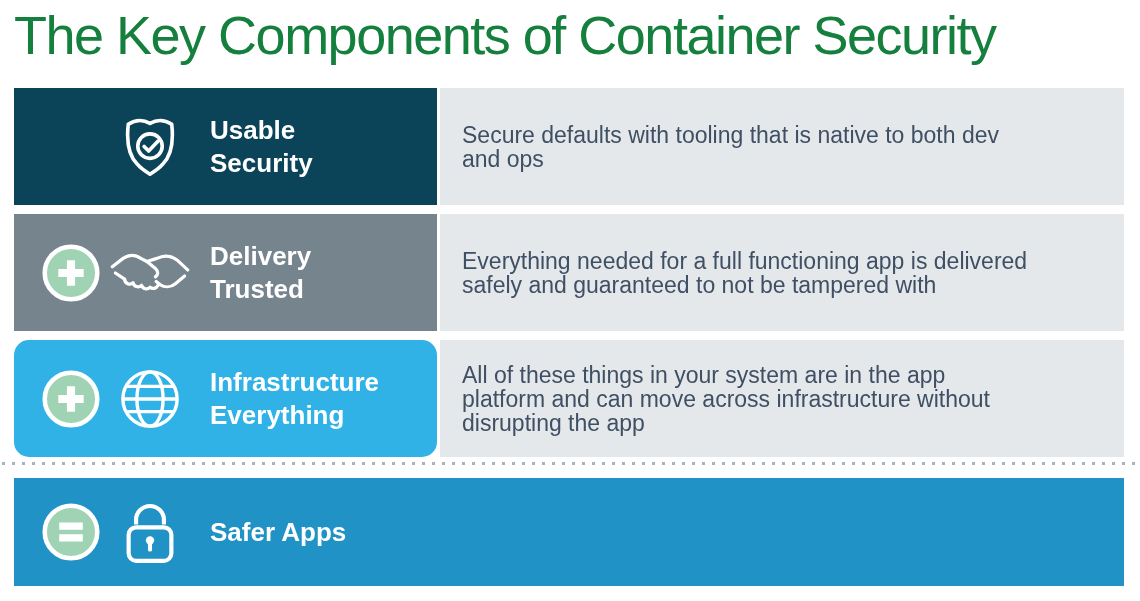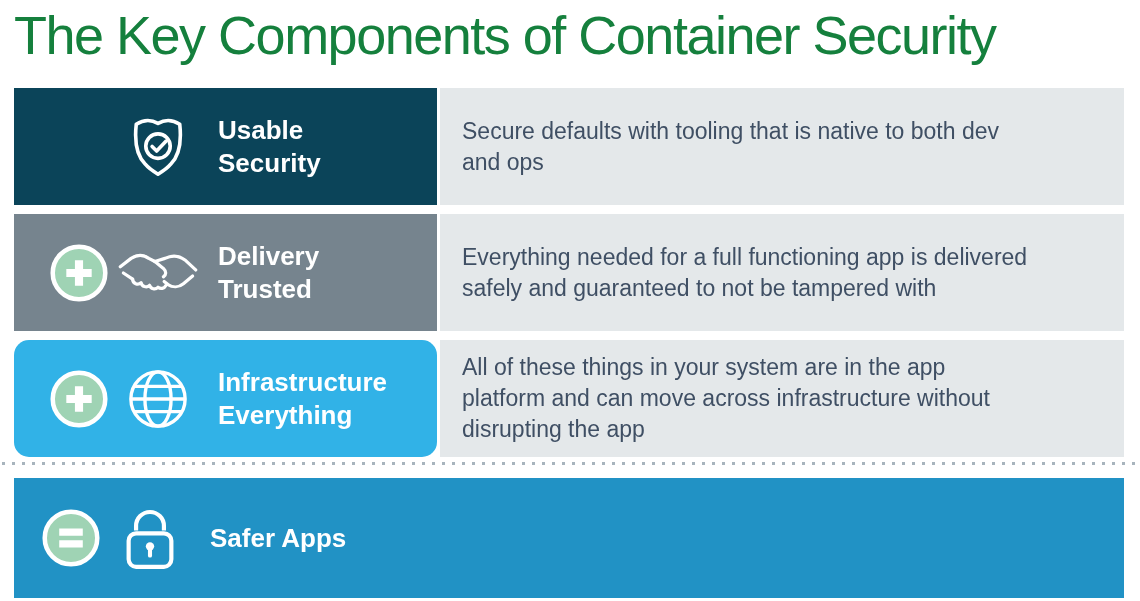--- a/index.html
+++ b/index.html
@@ -10,40 +10,40 @@
   }
   .title {
     margin: 6px 16px 0 14px;
     font-size: 54px; line-height: 1.1; font-weight: 400;
     letter-spacing: -1.5px; white-space: nowrap;
     color: #15803d;
   }
   .rows { margin: 23px 16px 0 14px; }
   .row { display: flex; gap: 3px; height: 117px; margin-bottom: 9px; }
   .row:last-child { margin-bottom: 0; }
-  .panel { flex: 0 0 423px; width: 423px; display: flex; align-items: center; padding-left: 8px; }
+  .panel { flex: 0 0 423px; width: 423px; display: flex; align-items: center; }
   .bg1 { background: #0B4459; }
   .bg2 { background: #76848E; }
   .bg3 { background: #31B2E7; border-radius: 15px; }
   .bg4 { background: #2192C5; }
   .desc {
     flex: 1; background: #E4E8EA; display: flex; align-items: center;
-    color: #3F4F64; font-size: 23px; line-height: 31px;
+    color: #3F4F64; font-size: 23px; line-height: 24px;
     padding: 0 57px 0 22px; white-space: pre-line;
   }
   .op-slot { flex: 0 0 58px; margin-left: 28px; height: 58px; }
   .icon-slot { flex: 0 0 88px; margin-left: 6px; display: flex; justify-content: center; align-items: center; }
   .label { margin-left: 16px; color: #ffffff; font-weight: bold; font-size: 26px; line-height: 33px; }
   .label-line { display: block; }
   .separator {
     height: 3px; margin: 5px 0 13px 2px;
     background-image: repeating-linear-gradient(to right, #A8B4BD 0 3px, transparent 3px 10px);
   }
   .result-row {
-    margin: 0 16px 0 14px; height: 120px;
+    margin: 0 16px 0 14px; height: 108px;
     display: flex; align-items: center;
   }
   svg { display: block; }
 </style>
 </head>
 <body>
 
 <h1 class="title">The Key Components of Container Security</h1>
 
 <div class="rows">

